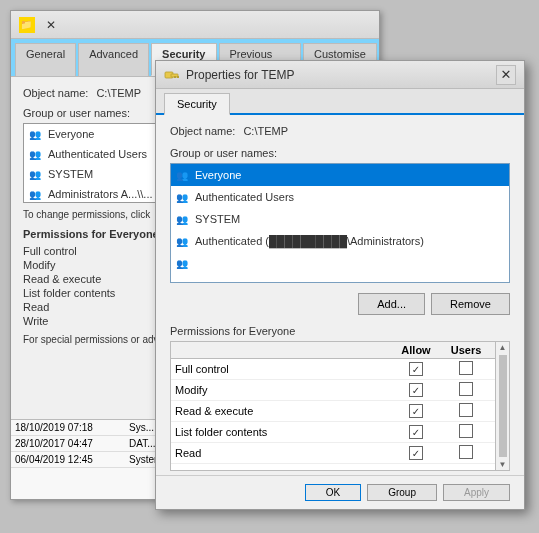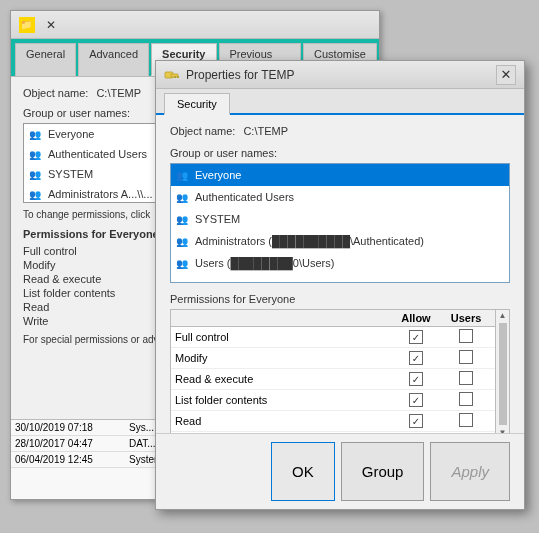--- a/index.html
+++ b/index.html
@@ -52,21 +52,21 @@
       height: 20px;
       display: flex;
       align-items: center;
       justify-content: center;
       cursor: pointer;
       font-size: 12px;
       color: #333;
     }
     .bg-tabs {
       display: flex;
-      background: #14b8a6;
+      background: #7dd3fc;
       border-bottom: 1px solid #bbb;
       padding-top: 4px;
       padding-left: 4px;
     }
     .bg-tab {
       padding: 4px 10px;
       font-size: 11px;
       cursor: pointer;
       background: #d4d4d4;
       border: 1px solid #bbb;
@@ -360,22 +360,22 @@
       left: 0;
       right: 0;
       padding: 8px 14px;
       display: flex;
       justify-content: flex-end;
       gap: 6px;
       background: #f0f0f0;
       border-top: 1px solid #ccc;
     }
     .footer-btn {
-      padding: 20px 20px;
-      font-size: 15px;
+      padding: 2px 20px;
+      font-size: 10px;
       background: #e4e4e4;
       border: 1px solid #999;
       cursor: pointer;
     }
     .footer-btn.primary {
       background: #e8e8e8;
       border: 1px solid #0078d7;
     }
   </style>
 </head>
@@ -425,21 +425,21 @@
       <div class="bg-perm-item">Read &amp; execute</div>
       <div class="bg-perm-item">List folder contents</div>
       <div class="bg-perm-item">Read</div>
       <div class="bg-perm-item">Write</div>
     </div>
     <div class="bg-special-text">For special permissions or adv... click Advanced.</div>
   </div>
   <button class="bg-close-btn">Close</button>
   <div class="bg-bottom-table">
     <div class="table-row">
-      <span class="table-cell" style="width:110px">30/10/2019 07:18</span>
+      <span class="table-cell" style="width:110px">18/10/2019 07:18</span>
       <span class="table-cell">Sys...</span>
     </div>
     <div class="table-row">
       <span class="table-cell" style="width:110px">28/10/2017 04:47</span>
       <span class="table-cell">DAT...</span>
     </div>
     <div class="table-row">
       <span class="table-cell" style="width:110px">06/04/2019 12:45</span>
       <span class="table-cell" style="width:70px">System file</span>
       <span class="table-cell">1,656,360 KB   HSAI</span>
@@ -477,26 +477,29 @@
       <div class="fg-user-item">
         <span class="user-icon">👥</span>
         <span>Authenticated Users</span>
       </div>
       <div class="fg-user-item">
         <span class="user-icon">👥</span>
         <span>SYSTEM</span>
       </div>
       <div class="fg-user-item">
         <span class="user-icon">👥</span>
-        <span>Administrators (██████████\Authenticated)</span>
+        <span>Authenticated (██████████\Administrators)</span>
       </div>
       <div class="fg-user-item">
         <span class="user-icon">👥</span>
-        <span>Users (████████0\Users)</span>
-      </div>
+      </div>
+    </div>
+    <div class="fg-btn-row">
+      <button class="fg-action-btn">Add...</button>
+      <button class="fg-action-btn">Remove</button>
     </div>
     <div class="fg-section-label">Permissions for Everyone</div>
     <div class="perms-section" style="position:relative;">
       <div class="perms-header">
         <span class="perms-header-name"></span>
         <span class="perms-header-col">Allow</span>
         <span class="perms-header-col">Users</span>
         <span style="width:14px"></span>
       </div>
       <div class="perms-row">
@@ -533,15 +536,15 @@
       <div style="position:absolute; right:0; top:0; bottom:0; width:14px; background:#f0f0f0; border-left:1px solid #bbb; display:flex; flex-direction:column; align-items:center;">
         <span style="font-size:8px; color:#666; padding:1px; cursor:pointer;">▲</span>
         <div style="flex:1; width:8px; background:#c0c0c0; margin:2px auto;"></div>
         <span style="font-size:8px; color:#666; padding:1px; cursor:pointer;">▼</span>
       </div>
     </div>
   </div>
   <div class="fg-footer">
     <button class="footer-btn primary">OK</button>
     <button class="footer-btn">Group</button>
-    <button class="footer-btn" style="color:#999;font-style:italic;">Apply</button>
+    <button class="footer-btn" style="color:#999;">Apply</button>
   </div>
 </div>
 
 </body></html>

